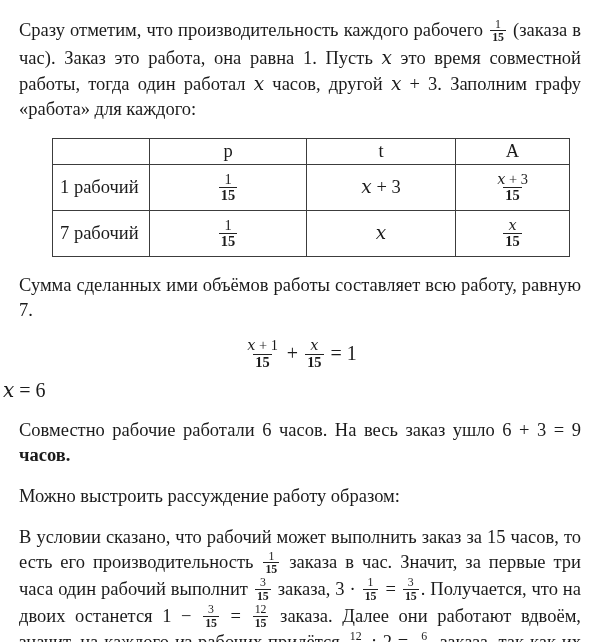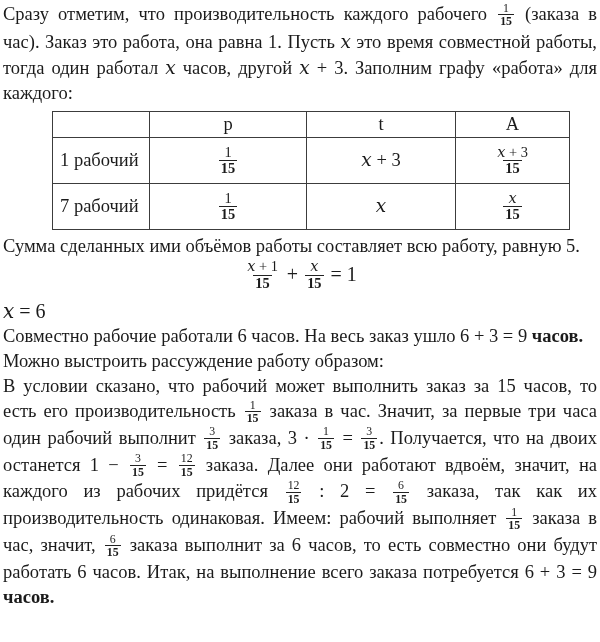--- a/index.html
+++ b/index.html
@@ -3,21 +3,21 @@
 <meta charset="utf-8">
 <style>
   html,body{margin:0;padding:0;}
   body{
     width:600px;height:642px;overflow:hidden;
     background:#ffffff;color:#1b1b1b;
     font-family:"Liberation Serif","DejaVu Serif",serif;
     font-size:18.5px;line-height:25px;
   }
   .doc{padding:2px 3px 0 3px;}
-  .para{margin:0;text-align:justify;}
+  .para{margin:16px;text-align:justify;}
   .para.single{text-align:left;}
   b{font-weight:bold;}
   .mi{font-style:italic;font-family:"DejaVu Serif","Liberation Serif",serif;}
   
   .frac{
     display:inline-flex;flex-direction:column;align-items:center;
     vertical-align:middle;line-height:1.06;font-size:0.64em;
     margin:0 2px;position:relative;top:-1px;
   }
   .frac .num,.frac .den{padding:0 2px;white-space:nowrap;}
@@ -81,21 +81,21 @@
             </span></td>
       <td class="c2"><span class="mi">x</span></td>
       <td class="c3"><span class="frac">
               <span class="num"><span class="mi">x</span></span>
               <span class="den">15</span>
             </span></td>
     </tr>
   </tbody>
     </table>
 
-  <p class="para">Сумма сделанных ими объёмов работы составляет всю работу, равную 5.</p>
+  <p class="para">Сумма сделанных ими объёмов работы составляет всю работу, равную 7.</p>
 
   <div class="eq"><span class="frac">
         <span class="num"><span class="mi">x</span> + 1</span>
         <span class="den">15</span>
       </span> + <span class="frac">
         <span class="num"><span class="mi">x</span></span>
         <span class="den">15</span>
       </span> = 1</div>
 
   <div class="eq2"><span class="mi">x</span> = 6</div>

